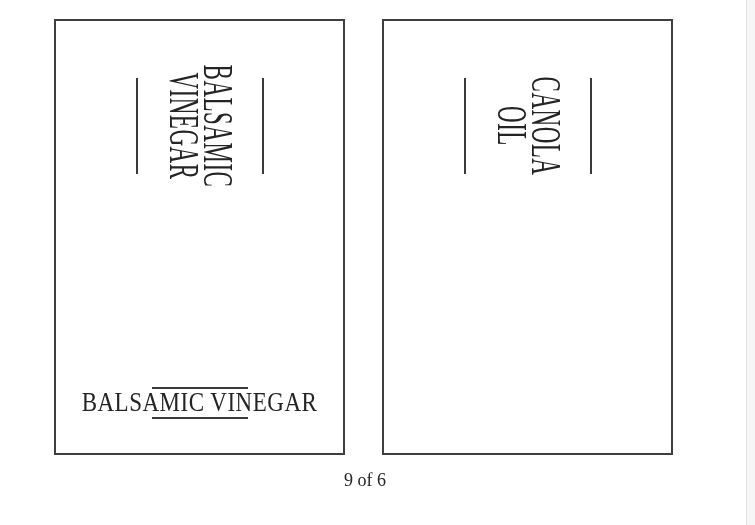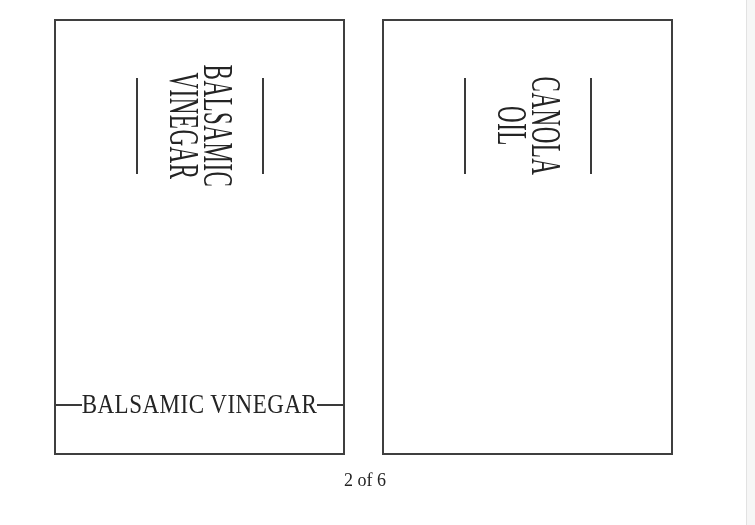--- a/index.html
+++ b/index.html
@@ -60,21 +60,21 @@
   }
   .rot-text span { display: block; }
 
   
   .bottom-block {
     position: absolute;
     left: 0;
     right: 0;
     bottom: 34px;
     display: flex;
-    flex-direction: row;
+    flex-direction: column;
     align-items: center;
   }
   .h-text {
     font-size: 23px;
     line-height: 28px;
     letter-spacing: 0.5px;
     white-space: nowrap;
     transform: scaleY(1.18);
     transform-origin: center center;
   }
@@ -128,17 +128,17 @@
     <div class="rot-block">
       <div class="rule"></div>
       <div class="rot-text">
         <span>CANOLA</span>
         <span>OIL</span>
       </div>
       <div class="rule"></div>
     </div>
   </div>
 
-  <div class="page-indicator">2 of 6</div>
+  <div class="page-indicator">9 of 6</div>
 
   <div class="scrollbar-track"></div>
 
 </div>
 
 </body></html>

